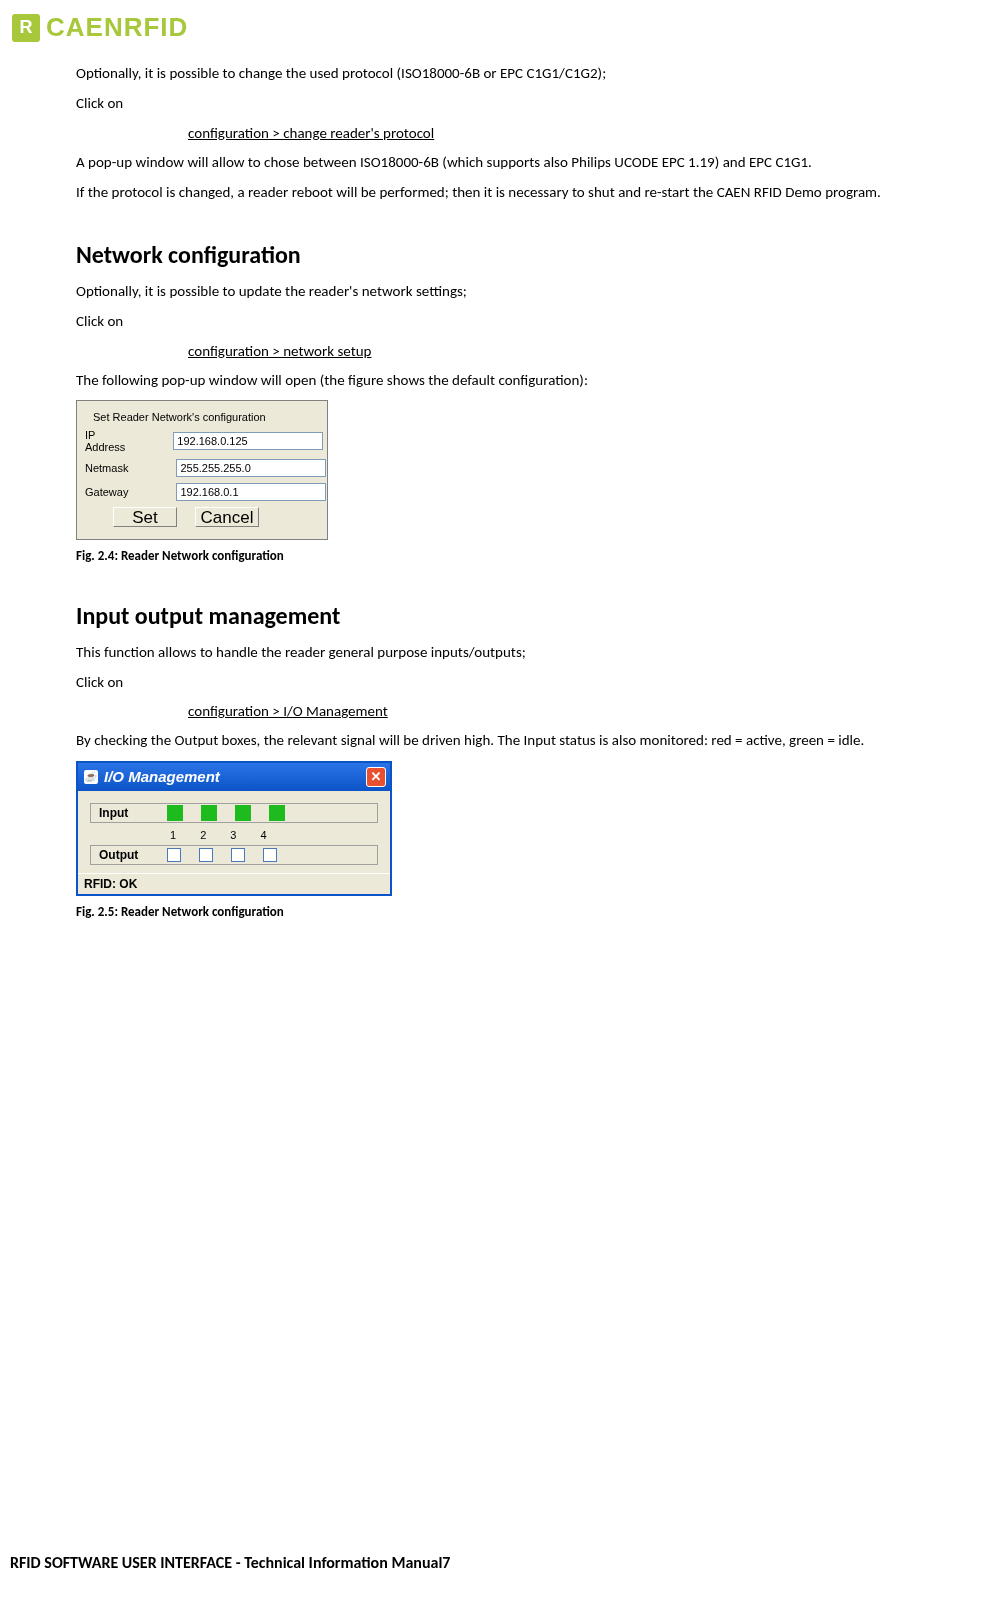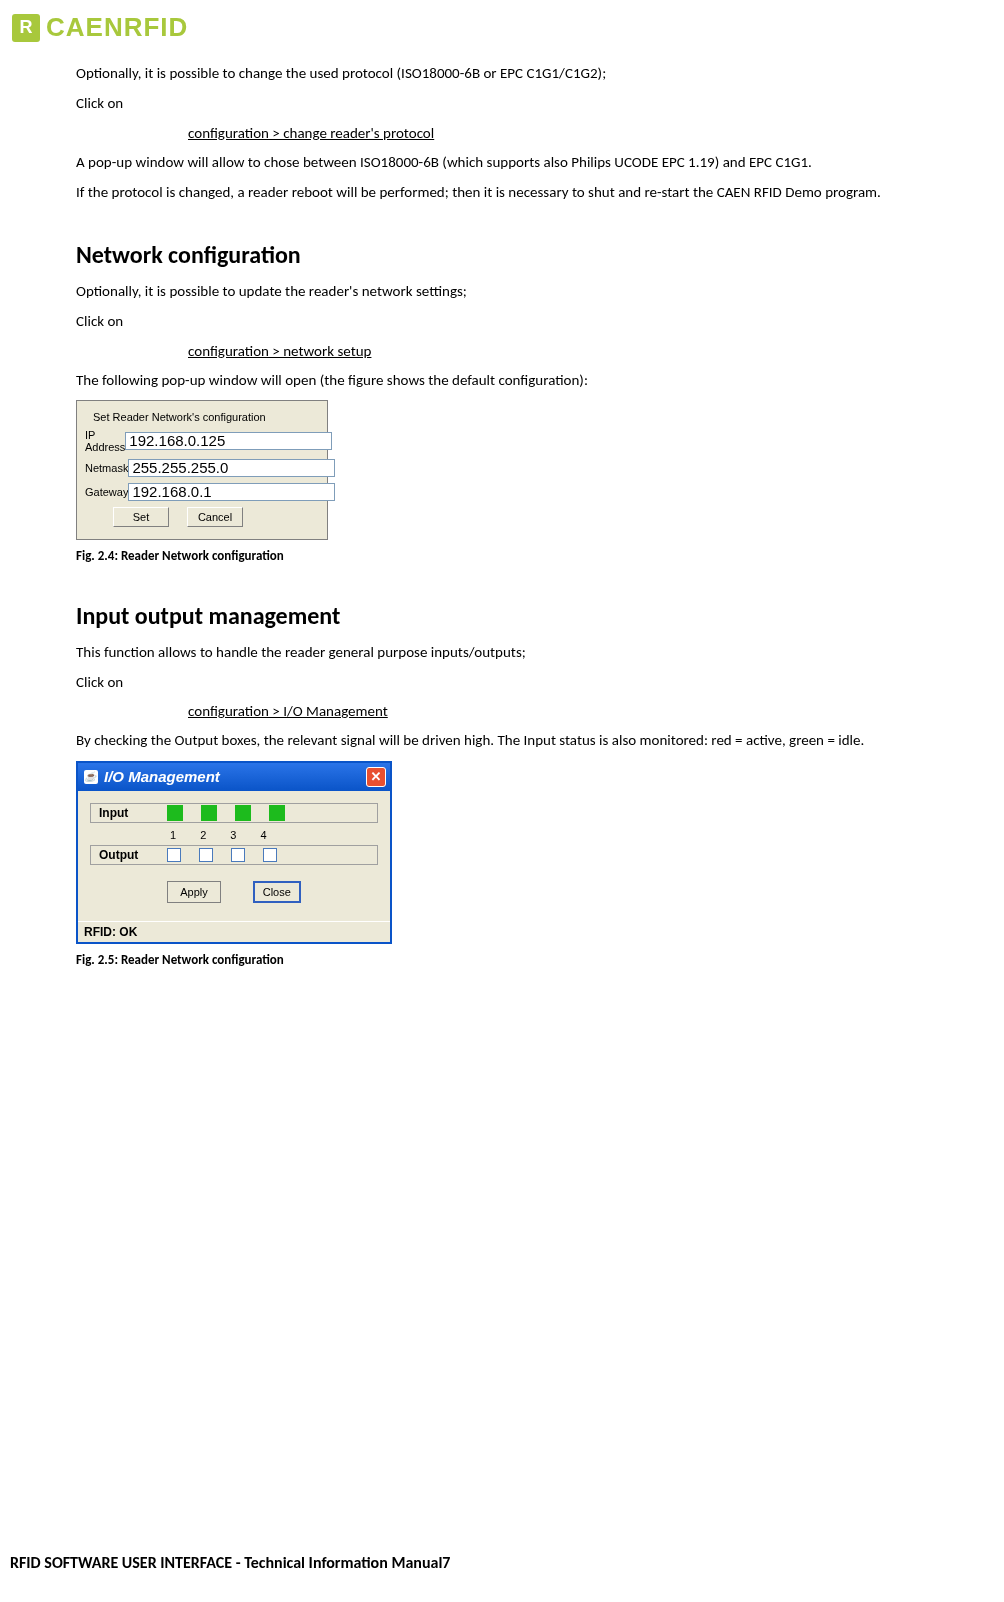--- a/index.html
+++ b/index.html
@@ -94,37 +94,38 @@
   .net-label {
     width: 62px;
     font-size: 11px;
   }
   .net-input {
     flex: 0 0 110px;
     height: 18px;
     border: 1px solid #7f9db9;
     background: #fff;
     padding: 1px 3px;
-    font-size: 15px;
-    font-family: Tahoma, Arial, sans-serif;
+    font-size: 11px;
+    font-family: Tahoma, Arial, sans-serif;
+    margin-left: 48px;
   }
   .net-buttons {
     display: flex;
     gap: 18px;
     margin-top: 4px;
     padding-left: 28px;
   }
   .win-btn {
-    width: 56px;
+    width: 64px;
     height: 20px;
     background: #ece9d8;
     border: 1px solid #808080;
     border-top-color: #fff;
     border-left-color: #fff;
-    font-size: 11px;
+    font-size: 17px;
     font-family: Tahoma, Arial, sans-serif;
     cursor: pointer;
   }
   
   .io-dialog {
     width: 316px;
     border: 2px solid #0a54c8;
     background: #ece9d8;
     font-family: Tahoma, Arial, sans-serif;
     margin-top: 10px;
@@ -303,24 +304,20 @@
       </div>
       <div class="io-row">
         <span class="io-row-label">Output</span>
         <div class="io-cells">
           <div class="io-chk"></div>
           <div class="io-chk"></div>
           <div class="io-chk"></div>
           <div class="io-chk"></div>
         </div>
       </div>
-      <div class="io-btn-row">
-        <button class="io-btn">Apply</button>
-        <button class="io-btn close-b">Close</button>
-      </div>
     </div>
     <div class="io-status">RFID: OK</div>
   </div>
   <p class="fig-caption">Fig. 2.5: Reader Network configuration</p>
 
 </div>
 
 <div class="footer">
   <span>RFID SOFTWARE USER INTERFACE -  Technical Information Manual</span>
   <span>7</span>

